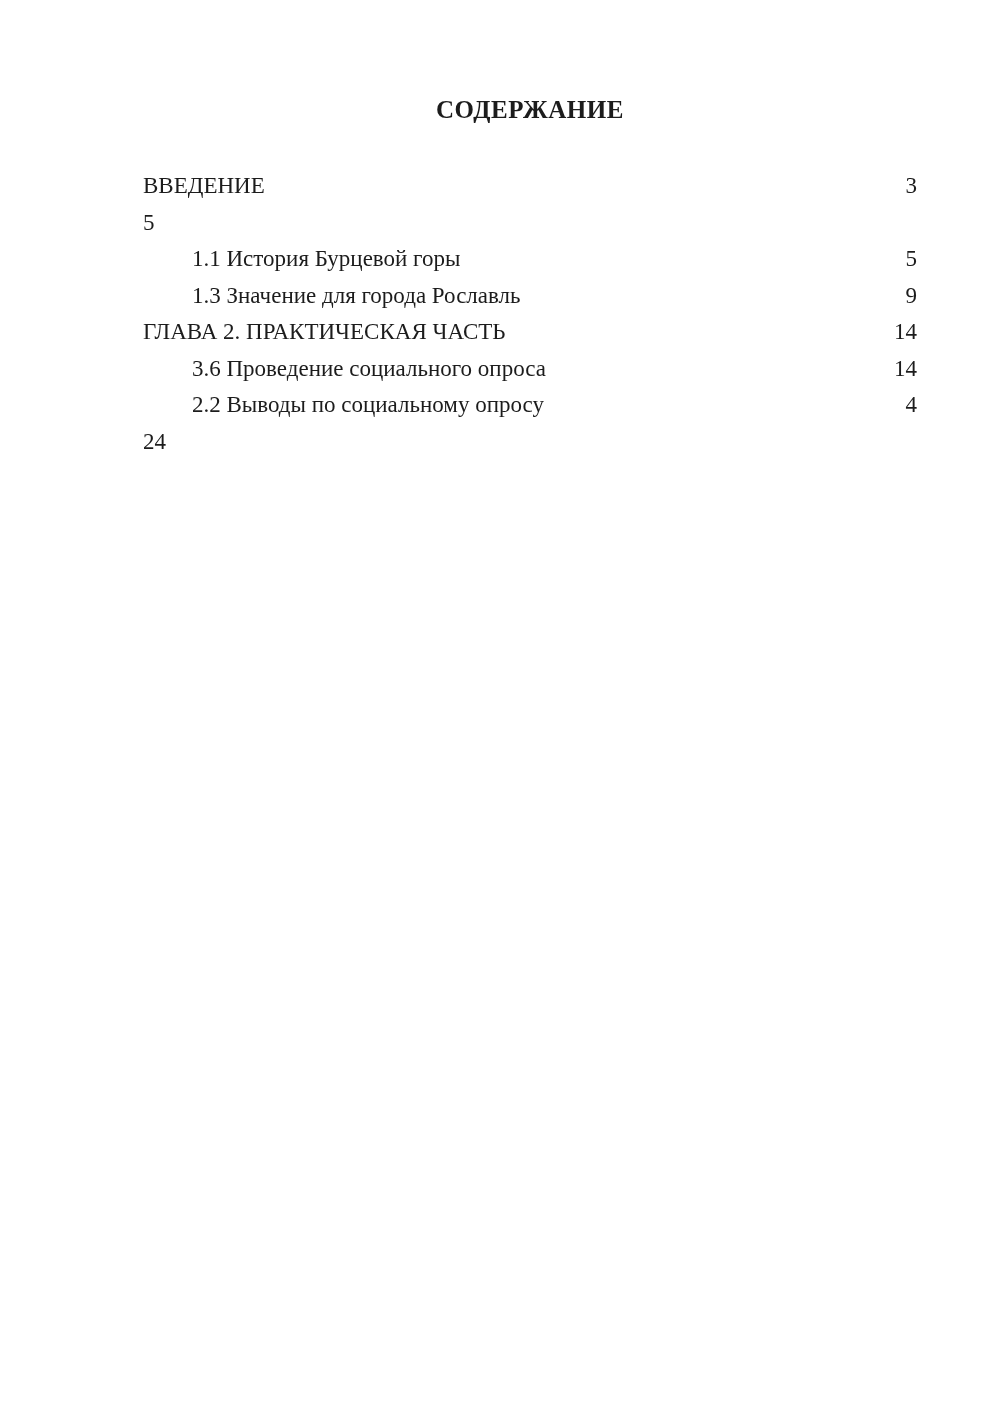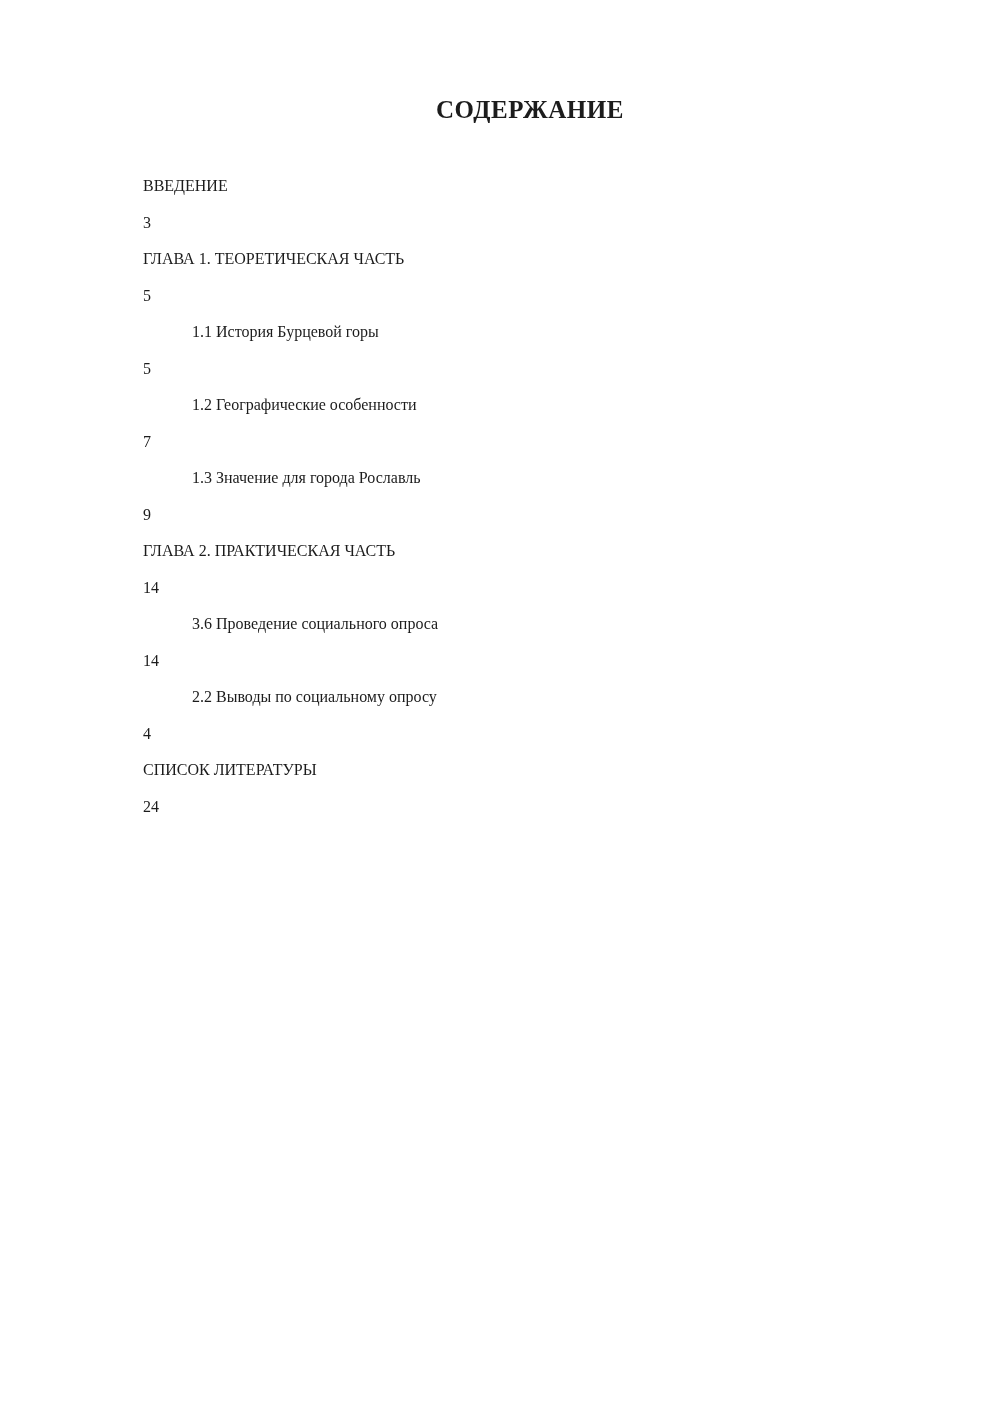--- a/index.html
+++ b/index.html
@@ -30,23 +30,22 @@
     font-weight: bold;
     letter-spacing: 0.5px;
   }
   .toc {
     margin-top: 43px;
   }
   .toc-row {
     display: flex;
     justify-content: space-between;
     align-items: baseline;
-    font-size: 16px;
+    font-size: 23px;
     line-height: 36.5px;
-    flex-direction: column;
   }
   .toc-row.level-1 .toc-label {
     padding-left: 49px;
     text-align: right;
   }
   .toc-label {
     white-space: nowrap;
   }
   .toc-page {
     white-space: nowrap;
@@ -69,49 +68,43 @@
 
 <div class="page">
   <div class="content">
     <h1 class="title">СОДЕРЖАНИЕ</h1>
     <div class="toc">
         <div class="toc-row">
     <span class="toc-label">ВВЕДЕНИЕ</span>
     <span class="toc-page">3</span>
   </div>
         <div class="toc-row">
-    <span class="toc-label">ГЛАВА 1. ТЕОРЕТИЧЕСКАЯ ЧАСТЬ</span>
     <span class="toc-page">5</span>
   </div>
         <div class="toc-row level-1">
     <span class="toc-label">1.1 История Бурцевой горы</span>
     <span class="toc-page">5</span>
-  </div>
-        <div class="toc-row level-1">
-    <span class="toc-label">1.2 Географические особенности</span>
-    <span class="toc-page">7</span>
   </div>
         <div class="toc-row level-1">
     <span class="toc-label">1.3 Значение для города Рославль</span>
     <span class="toc-page">9</span>
   </div>
         <div class="toc-row">
     <span class="toc-label">ГЛАВА 2. ПРАКТИЧЕСКАЯ ЧАСТЬ</span>
     <span class="toc-page">14</span>
   </div>
         <div class="toc-row level-1">
     <span class="toc-label">3.6 Проведение социального опроса</span>
     <span class="toc-page">14</span>
   </div>
         <div class="toc-row level-1">
     <span class="toc-label">2.2 Выводы по социальному опросу</span>
     <span class="toc-page">4</span>
   </div>
         <div class="toc-row">
-    <span class="toc-label">СПИСОК ЛИТЕРАТУРЫ</span>
     <span class="toc-page">24</span>
   </div>
       </div>
   </div>
   <div class="footer">
     <span class="pagenum">2</span>
   </div>
 </div>
 
 </body></html>

